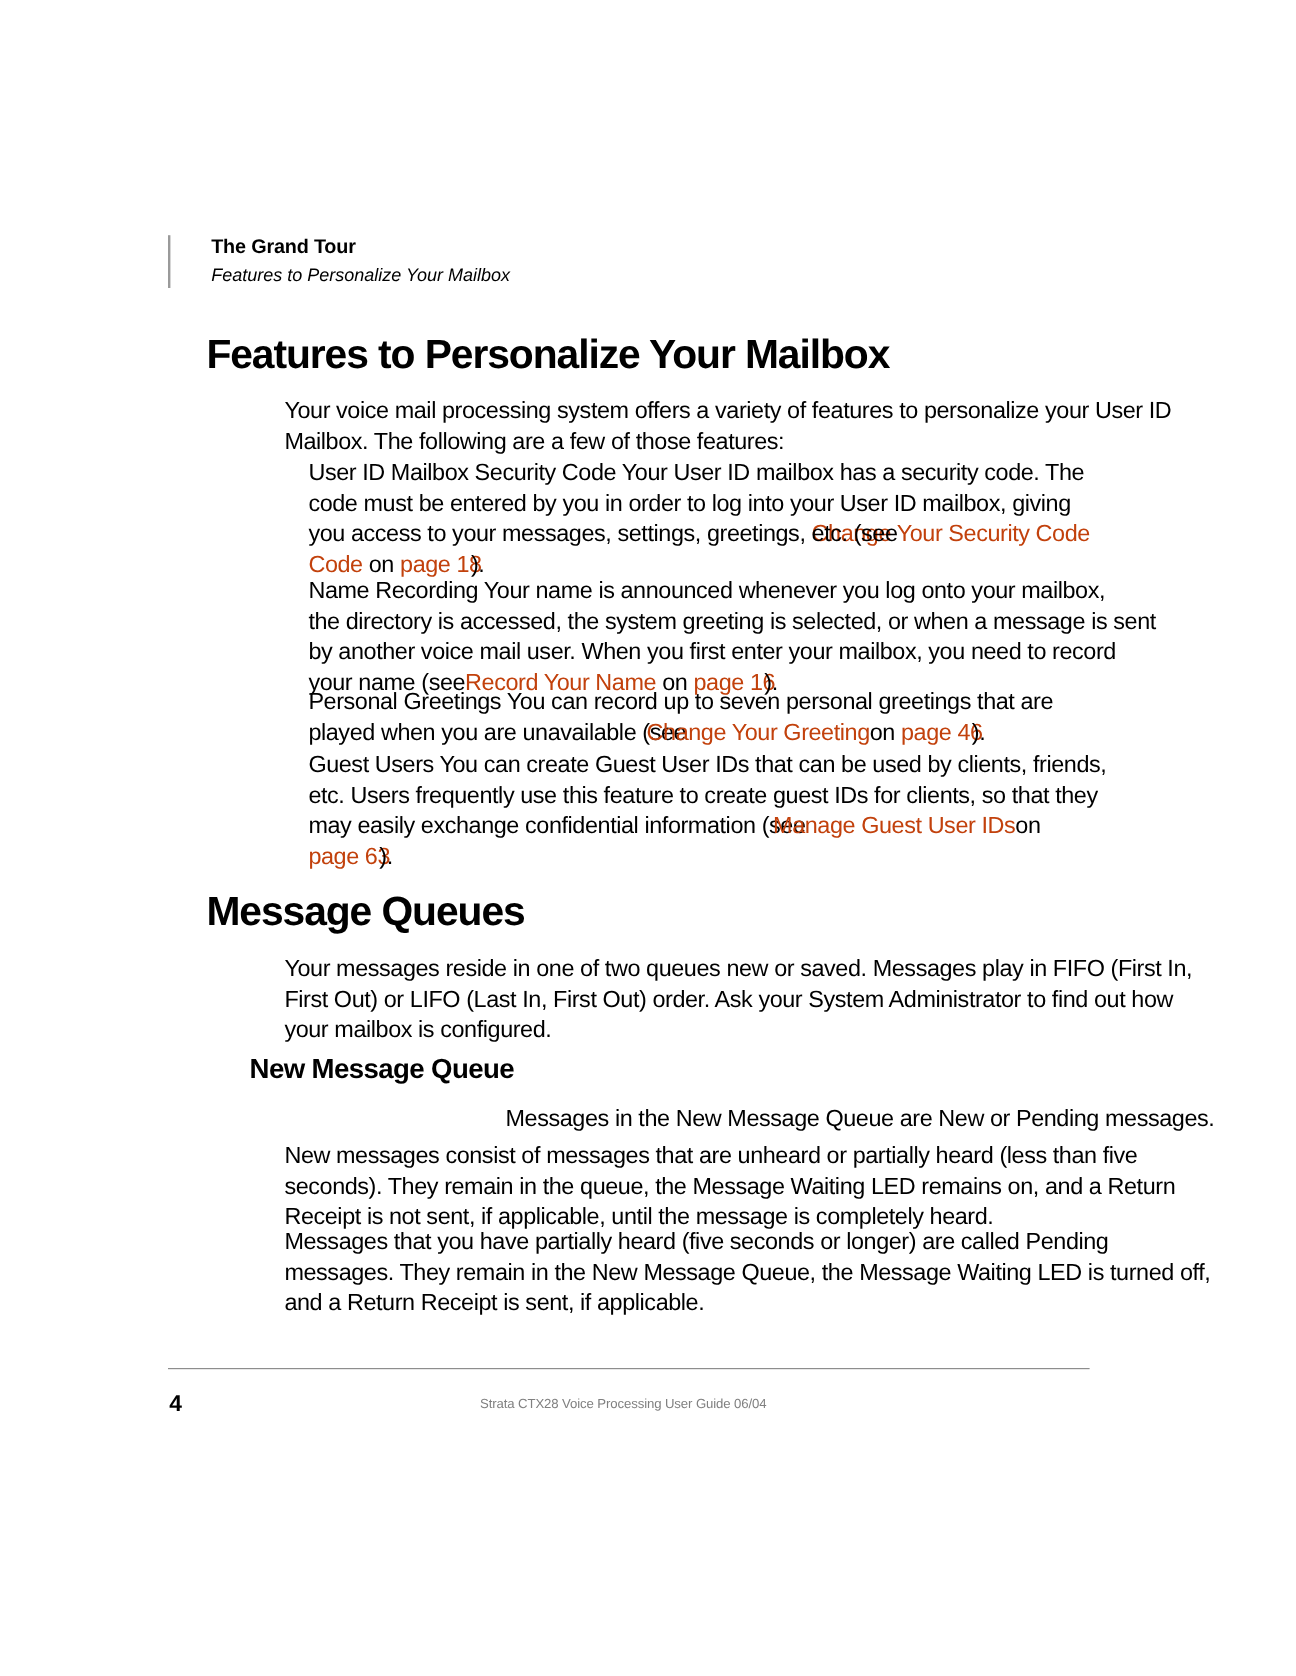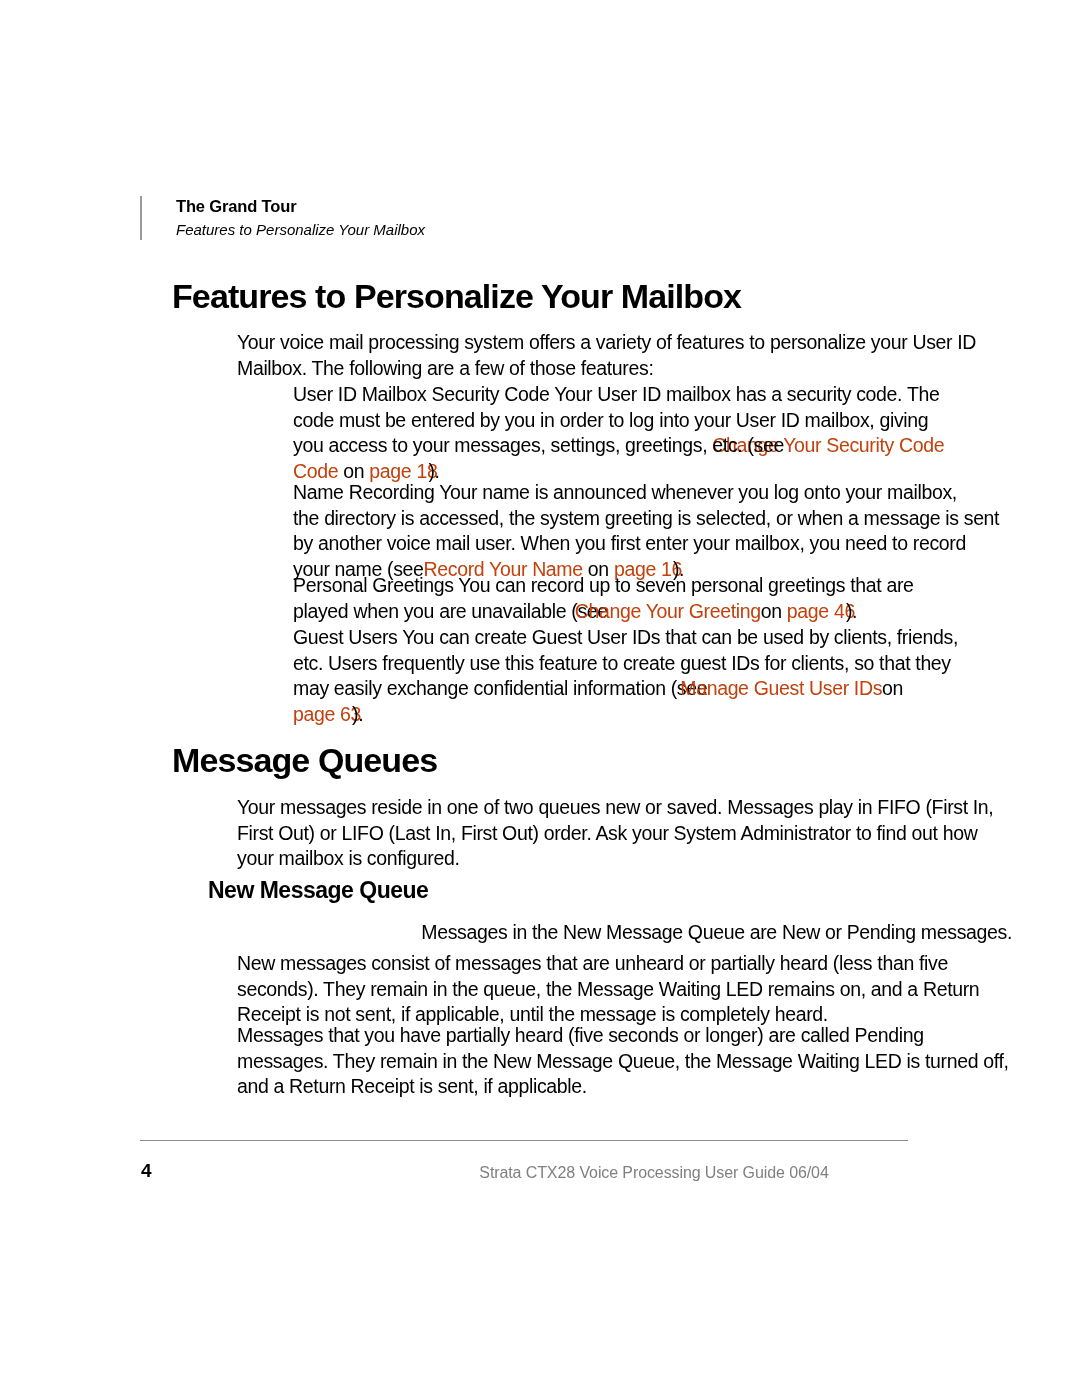--- a/index.html
+++ b/index.html
@@ -79,21 +79,21 @@
 
   
   .para {
     position: absolute;
     font-size: 19.5px;
     line-height: 25.6px;
     letter-spacing: -0.35px;
     color: #000;
   }
   .para.lvl1 { left: 237px; width: 775px; }
-  .para.lvl2 { left: 257px; width: 760px; margin-left: 36px; }
+  .para.lvl2 { left: 257px; width: 760px; }
 
   .lk {
     color: #c2410c;
   }
   
   .ovl {
     position: relative;
     display: inline-block;
     width: 0;
     white-space: nowrap;
@@ -116,22 +116,22 @@
     top: 1160px;
     font-size: 19px;
     font-weight: bold;
     color: #000;
   }
   .foot-guide {
     position: absolute;
     left: 400px;
     top: 1164px;
     width: 508px;
-    text-align: center;
-    font-size: 16px;
+    text-align: left;
+    font-size: 11px;
     letter-spacing: -0.1px;
     color: #808080;
     white-space: nowrap;
   }
 </style>
 </head>
 <body>
 
 <div id="page">
 

